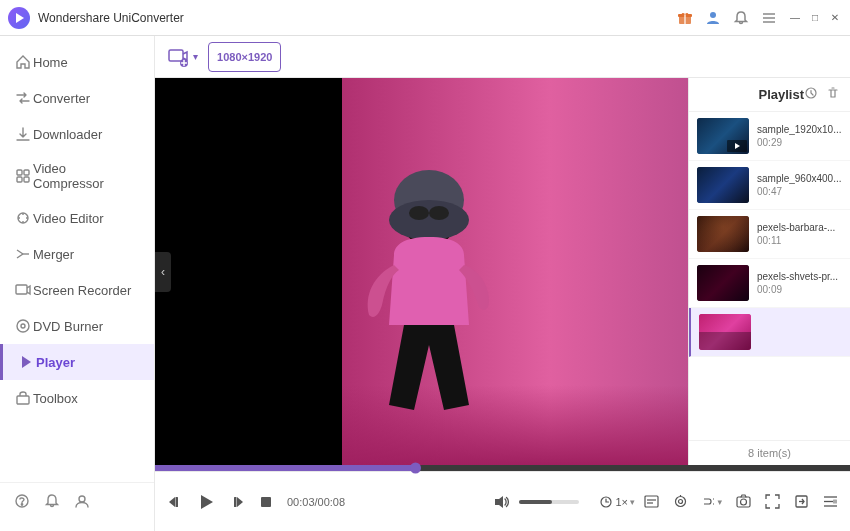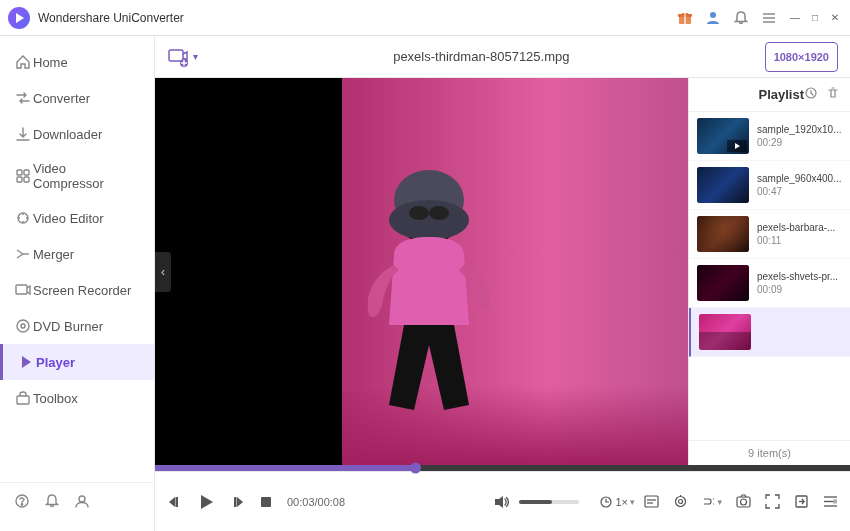--- a/index.html
+++ b/index.html
@@ -558,21 +558,20 @@
       <button class="add-btn">
         <svg width="22" height="22" viewBox="0 0 22 22" fill="none">
           <rect x="2" y="4" width="14" height="11" rx="1.5" stroke="#7c5cbf" stroke-width="1.5"></rect>
           <path d="M16 8 L20 6 L20 14 L16 12" stroke="#7c5cbf" stroke-width="1.5"></path>
           <circle cx="17" cy="17" r="4" fill="#7c5cbf"></circle>
           <line x1="17" y1="14.5" x2="17" y2="19.5" stroke="white" stroke-width="1.5" stroke-linecap="round"></line>
           <line x1="14.5" y1="17" x2="19.5" y2="17" stroke="white" stroke-width="1.5" stroke-linecap="round"></line>
         </svg>
         <span class="add-btn-caret">▾</span>
       </button>
-      <span class="toolbar-filename">pexels-thirdman-8057125.mpg</span>
       <span class="resolution-badge">1080×1920</span>
     </div>
 
     <div class="player-row">
 
       <div class="video-wrapper">
         <div class="video-scene">
 
           <div style="position:absolute;left:0;top:0;width:35%;bottom:0;background:#000;"></div>
 
@@ -675,21 +674,21 @@
 
           <div class="playlist-item active">
             <div class="playlist-thumb thumb-5">
               <div style="width:100%;height:100%;background:linear-gradient(135deg,#c02070,#e040a0,#a01060);position:relative;">
                 <div style="position:absolute;bottom:0;left:0;right:0;height:50%;background:rgba(0,0,0,0.3);"></div>
               </div>
             </div>
           </div>
         </div>
 
-        <div class="playlist-footer">9 item(s)</div>
+        <div class="playlist-footer">8 item(s)</div>
       </div>
     </div>
 
     <div class="seek-bar-container" style="cursor:pointer;">
       <div class="seek-bar-fill">
         <div class="seek-bar-thumb"></div>
       </div>
     </div>
 
     <div class="controls-bar">

